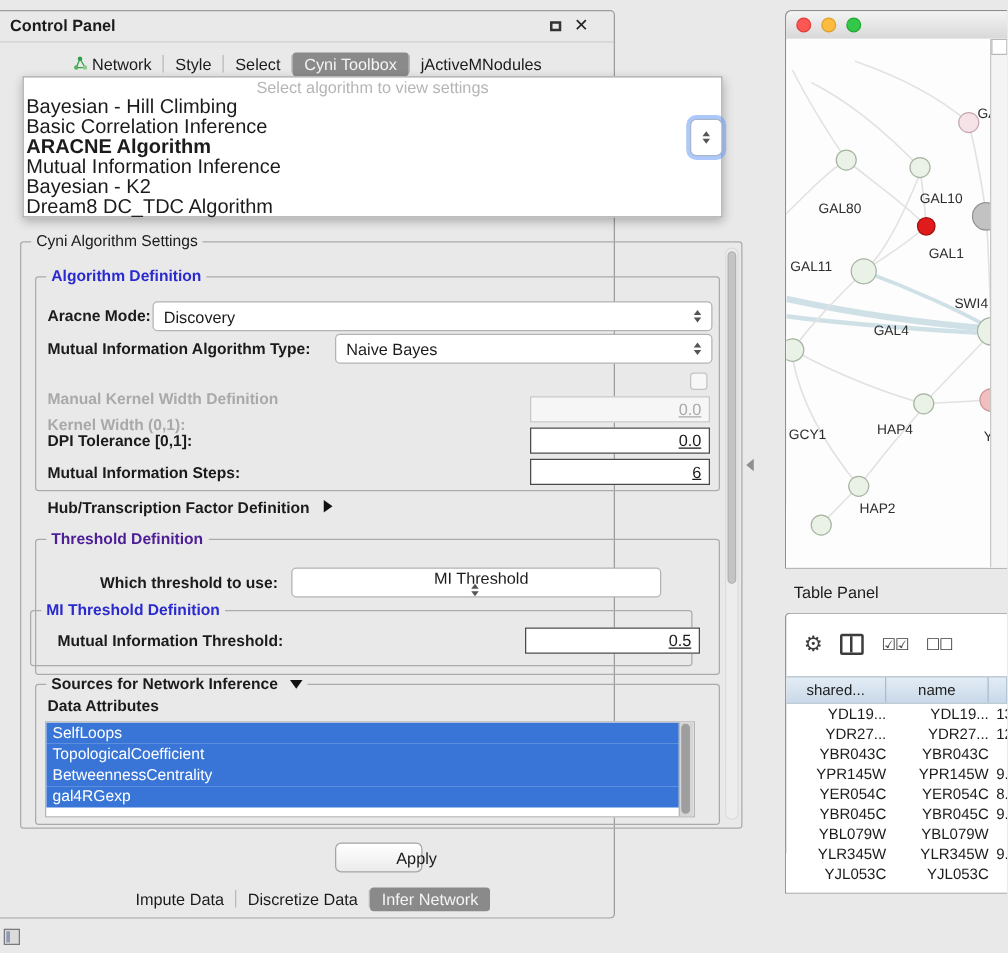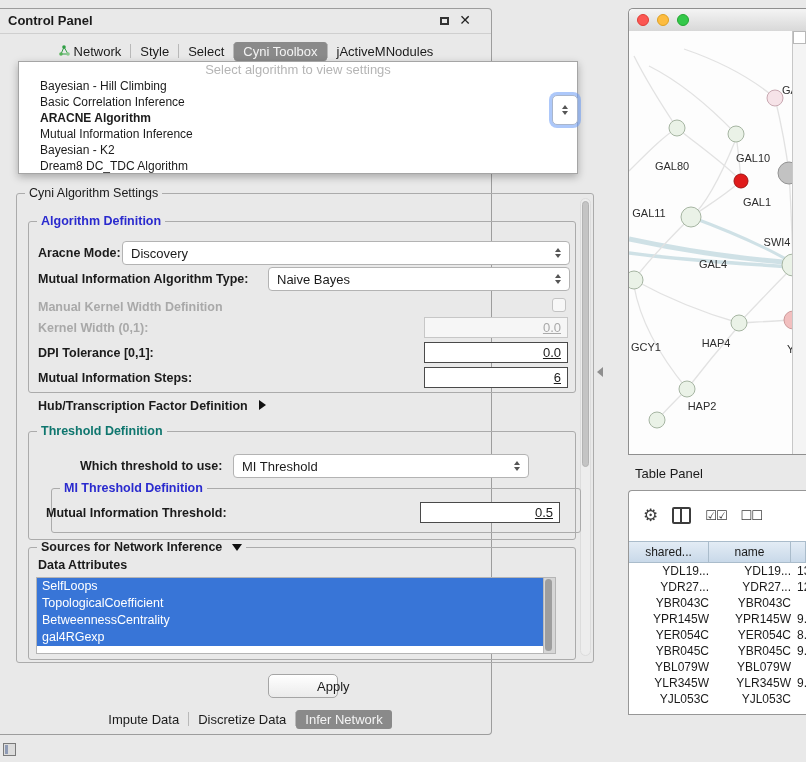--- a/index.html
+++ b/index.html
@@ -14,38 +14,38 @@
   .close-ico{position:absolute;right:20px;top:3px;font-size:14px;font-weight:bold;color:#222;}
 
   .cp-tabs{position:absolute;left:0;top:30px;right:0;height:24px;display:flex;align-items:center;justify-content:center;}
   .tab{padding:2px 9px;display:flex;align-items:center;gap:4px;white-space:nowrap;font-size:13px;}
   .tab.active{background:#8a8a8a;color:#f4f4f4;border-radius:3px;}
   .tabsep{width:1px;height:14px;background:#b9b9b9;}
 
   .group{position:absolute;border:1px solid #ababab;border-radius:3px;box-sizing:border-box;}
   .group-title{position:absolute;top:-8px;left:8px;background:#e9e9e9;padding:0 4px;font-size:12.5px;font-weight:bold;white-space:nowrap;}
   .t-blue{color:#2a2ace;}
-  .t-green{color:#0f766e;text-align:center;}
+  .t-green{color:#4c1d95;text-align:center;}
 
   .lbl{position:absolute;font-size:12.5px;font-weight:bold;white-space:nowrap;}
-  .lbl.dis{color:#a9a9a9;}
+  .lbl.dis{color:#a9a9a9;margin-top:12px;}
 
   .combo{position:absolute;background:#fff;border:1px solid #b3b3b3;border-radius:4px;box-sizing:border-box;display:flex;align-items:center;}
   .combo .val{flex:1;padding-left:8px;font-size:13px;overflow:hidden;white-space:nowrap;}
   .combo .arrs{width:16px;display:flex;flex-direction:column;align-items:center;gap:2px;margin-right:3px;}
   .arr-up{width:0;height:0;border-left:3.5px solid transparent;border-right:3.5px solid transparent;border-bottom:4.5px solid #555;}
   .arr-dn{width:0;height:0;border-left:3.5px solid transparent;border-right:3.5px solid transparent;border-top:4.5px solid #555;}
 
   .field{position:absolute;background:#fff;border:1px solid #4a4a4a;box-sizing:border-box;text-align:right;padding-right:6px;font-size:13px;line-height:19px;text-decoration:underline;}
   .field.dis{border:1px solid #c7c7c7;background:#f6f6f6;color:#a9a9a9;}
   .checkbox{position:absolute;width:14px;height:14px;border:1px solid #c3c3c3;border-radius:3px;background:#f7f7f7;box-sizing:border-box;}
 
   .popup{position:absolute;left:18px;top:52px;width:560px;height:113px;background:#fff;border:1px solid #a5a5a5;box-shadow:0 3px 8px rgba(0,0,0,.28);z-index:6;box-sizing:border-box;}
   .popup .ph{color:#b5b5b5;text-align:center;height:16px;line-height:16px;font-size:13px;}
-  .popup .it{height:16px;line-height:16px;padding-left:21px;font-size:12px;white-space:nowrap;}
+  .popup .it{height:16px;line-height:16px;padding-left:2px;font-size:16px;white-space:nowrap;}
   .popup .it.sel{font-weight:bold;}
 
   .combo-btn{position:absolute;left:552px;top:86px;width:26px;height:30px;background:#fff;border:1px solid #a9b6cc;border-radius:5px;box-shadow:0 0 0 3px rgba(105,155,245,.55);z-index:7;box-sizing:border-box;display:flex;flex-direction:column;align-items:center;justify-content:center;gap:2px;}
 
   .tri-r{display:inline-block;width:0;height:0;border-top:5px solid transparent;border-bottom:5px solid transparent;border-left:7px solid #111;margin-left:8px;}
   .tri-d{display:inline-block;width:0;height:0;border-left:5px solid transparent;border-right:5px solid transparent;border-top:7px solid #111;margin-left:6px;}
 
   .attr-list{position:absolute;background:#fff;border:1px solid #b5b5b5;box-sizing:border-box;overflow:hidden;}
   .attr-item{height:17px;line-height:17px;background:#3875d7;color:#fff;font-size:12.5px;padding-left:5px;margin-right:11px;white-space:nowrap;}
   .attr-scroll{position:absolute;top:0;right:0;bottom:0;width:11px;background:#d6d6d6;border-left:1px solid #b9b9b9;}
@@ -184,28 +184,28 @@
 
     <div style="position:absolute;left:38px;top:389px;text-align:right;">
       <span class="lbl" style="position:static;">Hub/Transcription Factor Definition</span>
       <span class="tri-r"></span>
     </div>
 
     <div class="group" style="left:28px;top:422px;width:548px;height:109px;">
       <span class="group-title t-green">Threshold Definition</span>
     </div>
     <span class="lbl" style="left:80px;top:450px;">Which threshold to use:</span>
-    <div class="combo" style="left:233px;top:445px;width:296px;height:24px;">
+    <div class="combo" style="left:233px;top:445px;width:296px;height:24px;flex-direction:column;">
       <span class="val">MI Threshold</span>
       <span class="arrs">
           <span class="arr-up"></span>
           <span class="arr-dn"></span>
         </span>
     </div>
-    <div class="group" style="left:51px;top:479px;width:530px;height:45px;">
+    <div class="group" style="left:24px;top:479px;width:530px;height:45px;">
       <span class="group-title t-blue">MI Threshold Definition</span>
     </div>
     <span class="lbl" style="left:46px;top:497px;">Mutual Information Threshold:</span>
     <div class="field" style="left:420px;top:493px;width:140px;height:21px;">0.5</div>
 
     <div class="group" style="left:28px;top:538px;width:548px;height:113px;">
       <span class="group-title">
         <span>Sources for Network Inference</span>
         <span class="tri-d"></span>
       </span>

